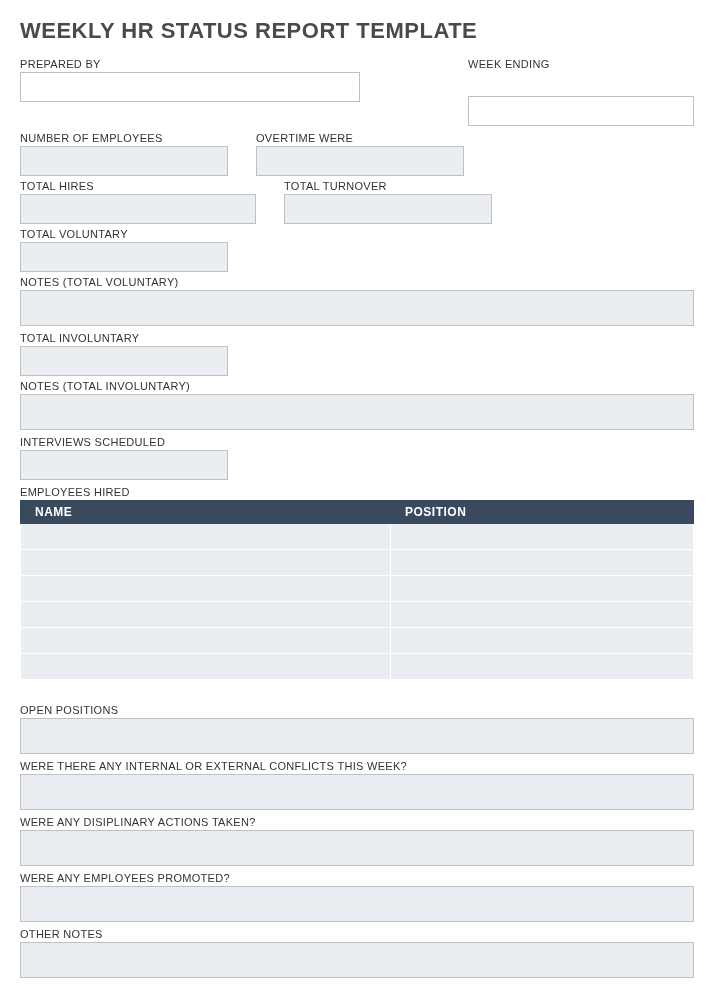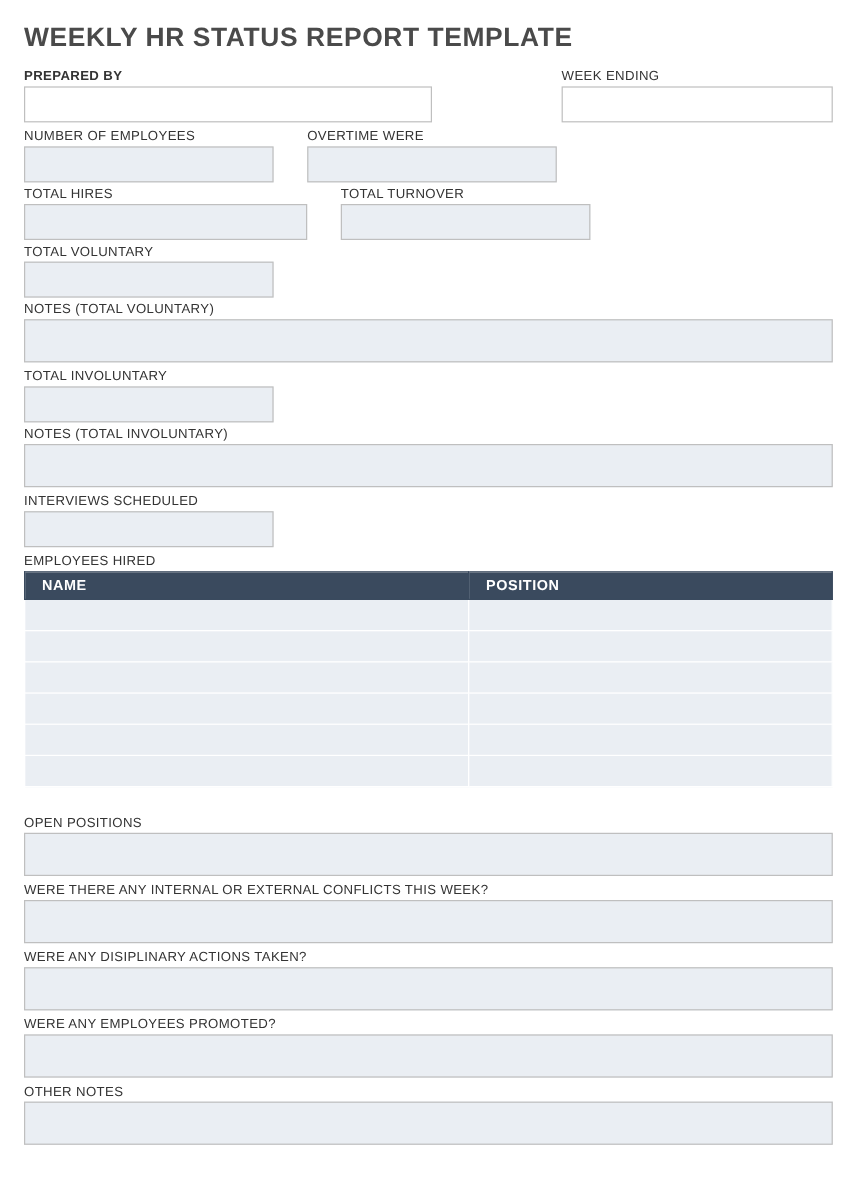--- a/index.html
+++ b/index.html
@@ -70,25 +70,25 @@
   }
   .table th:first-child, .table td:first-child { width: 370px; }
   .section { margin-bottom: 6px; }
 </style>
 </head>
 <body>
 
 <div class="page-title">WEEKLY HR STATUS REPORT TEMPLATE</div>
 
 <div class="row section">
-  <div class="field" style="width:340px; margin-right:108px;font-weight:bold;">
+  <div class="field" style="width:340px; margin-right:108px;">
     <div class="label">PREPARED BY</div>
     <div class="input-white"></div>
   </div>
-  <div class="field" style="width:226px;">
+  <div class="field" style="width:226px;gap:24px;">
     <div class="label">WEEK ENDING</div>
     <div class="input-white"></div>
   </div>
 </div>
 
 <div class="row gap-top">
   <div class="field" style="width:208px; margin-right:28px;">
     <div class="label">NUMBER OF EMPLOYEES</div>
     <div class="input-grey"></div>
   </div>

